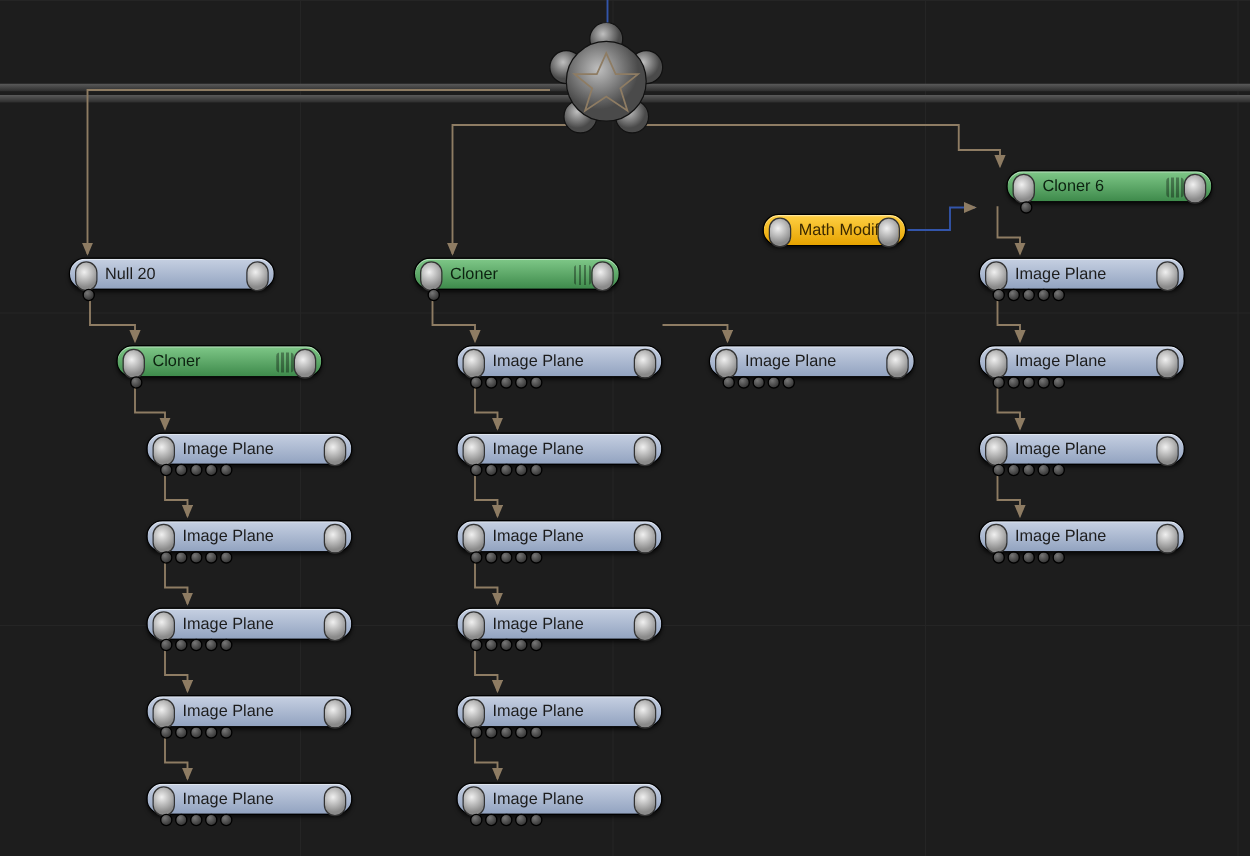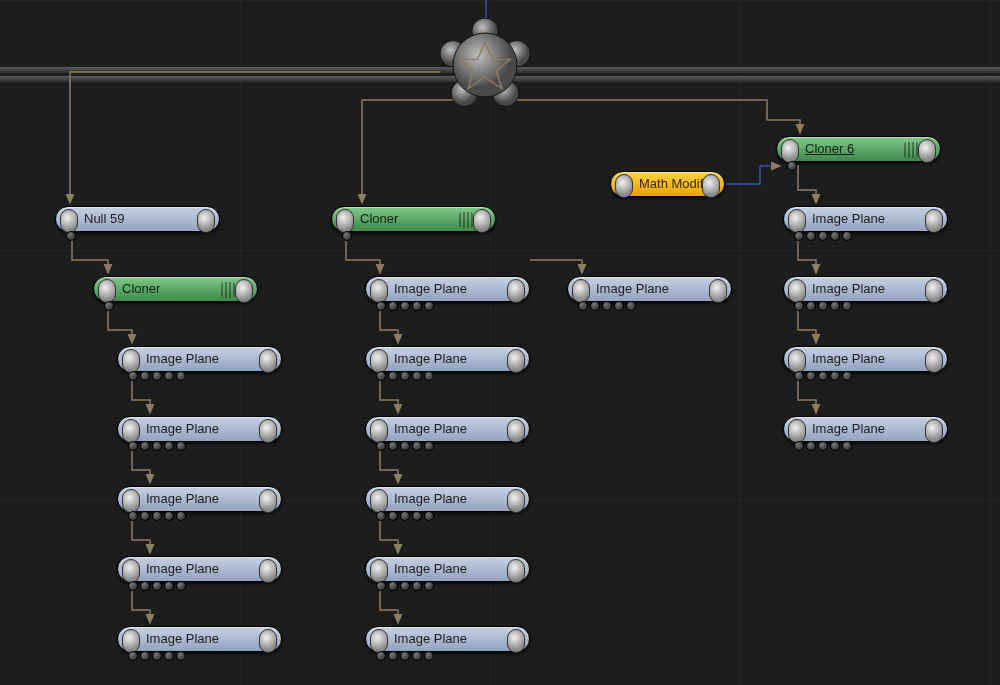--- a/index.html
+++ b/index.html
@@ -87,21 +87,21 @@
     <circle cx="28" cy="80" r="14"></circle>
         <circle cx="16" cy="38" r="14"></circle>
     <circle cx="50" cy="50" r="34"></circle>
   </g>
 
   <path d="M50 26 L58 44 L77 44 L62 56 L68 75 L50 63 L32 75 L38 56 L23 44 L42 44 Z" fill="#1d1d1d" stroke="#000"></path>
 </svg>
 </div>
 
 <div id="nodes">
-    <div class="node blue" style="left: 55px; top: 206px; width: 165px;"><span class="cap-l"></span><span>Null  59</span><span class="cap-r"></span><span class="ports">
+    <div class="node blue" style="left: 55px; top: 206px; width: 165px;"><span class="cap-l"></span><span>Null  20</span><span class="cap-r"></span><span class="ports">
         <span class="port"></span>
       </span></div>
     <div class="node green" style="left: 93px; top: 276px; width: 165px;"><span class="cap-l"></span><span>Cloner</span><span class="cap-r"></span><span class="ridge"></span><span class="ports">
         <span class="port"></span>
       </span></div>
     <div class="node blue" style="left: 117px; top: 346px; width: 165px;"><span class="cap-l"></span><span>Image  Plane</span><span class="cap-r"></span><span class="ports">
         <span class="port"></span>
         <span class="port"></span>
         <span class="port"></span>
         <span class="port"></span>
@@ -181,21 +181,21 @@
         <span class="port"></span>
       </span></div>
     <div class="node blue" style="left: 365px; top: 626px; width: 165px;"><span class="cap-l"></span><span>Image  Plane</span><span class="cap-r"></span><span class="ports">
         <span class="port"></span>
         <span class="port"></span>
         <span class="port"></span>
         <span class="port"></span>
         <span class="port"></span>
       </span></div>
     <div class="node yellow" style="left: 610px; top: 171px; width: 115px;"><span class="cap-l"></span><span>Math  Modifi…</span><span class="cap-r"></span><span class="ports"></span></div>
-    <div class="node green" style="left: 776px; top: 136px; width: 165px; text-decoration: underline;"><span class="cap-l"></span><span>Cloner  6</span><span class="cap-r"></span><span class="ridge"></span><span class="ports">
+    <div class="node green" style="left: 805px; top: 136px; width: 165px;"><span class="cap-l"></span><span>Cloner  6</span><span class="cap-r"></span><span class="ridge"></span><span class="ports">
         <span class="port"></span>
       </span></div>
     <div class="node blue" style="left: 783px; top: 206px; width: 165px;"><span class="cap-l"></span><span>Image  Plane</span><span class="cap-r"></span><span class="ports">
         <span class="port"></span>
         <span class="port"></span>
         <span class="port"></span>
         <span class="port"></span>
         <span class="port"></span>
       </span></div>
     <div class="node blue" style="left: 783px; top: 276px; width: 165px;"><span class="cap-l"></span><span>Image  Plane</span><span class="cap-r"></span><span class="ports">

